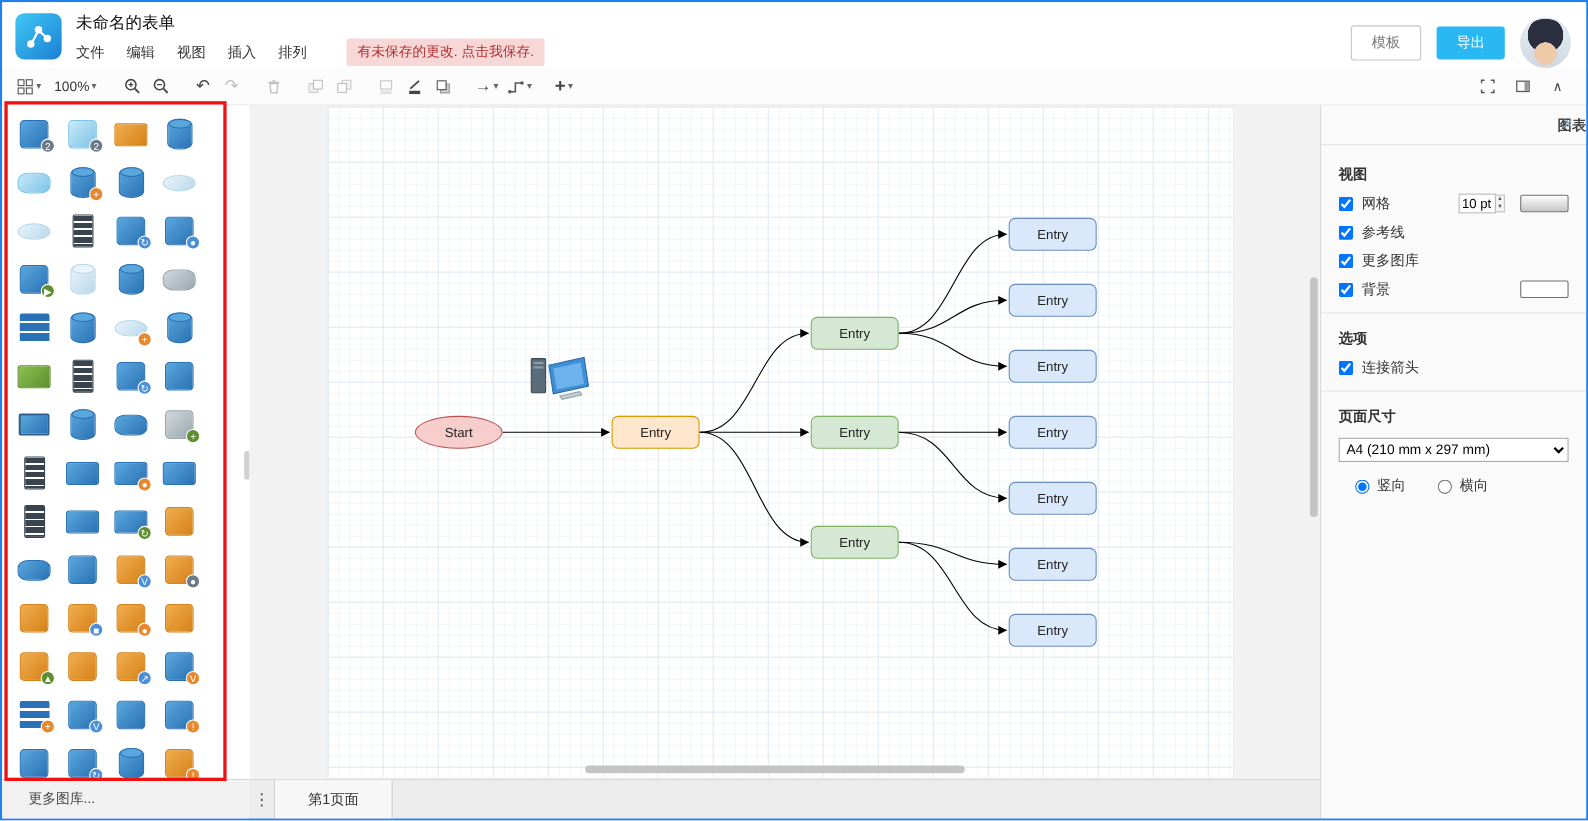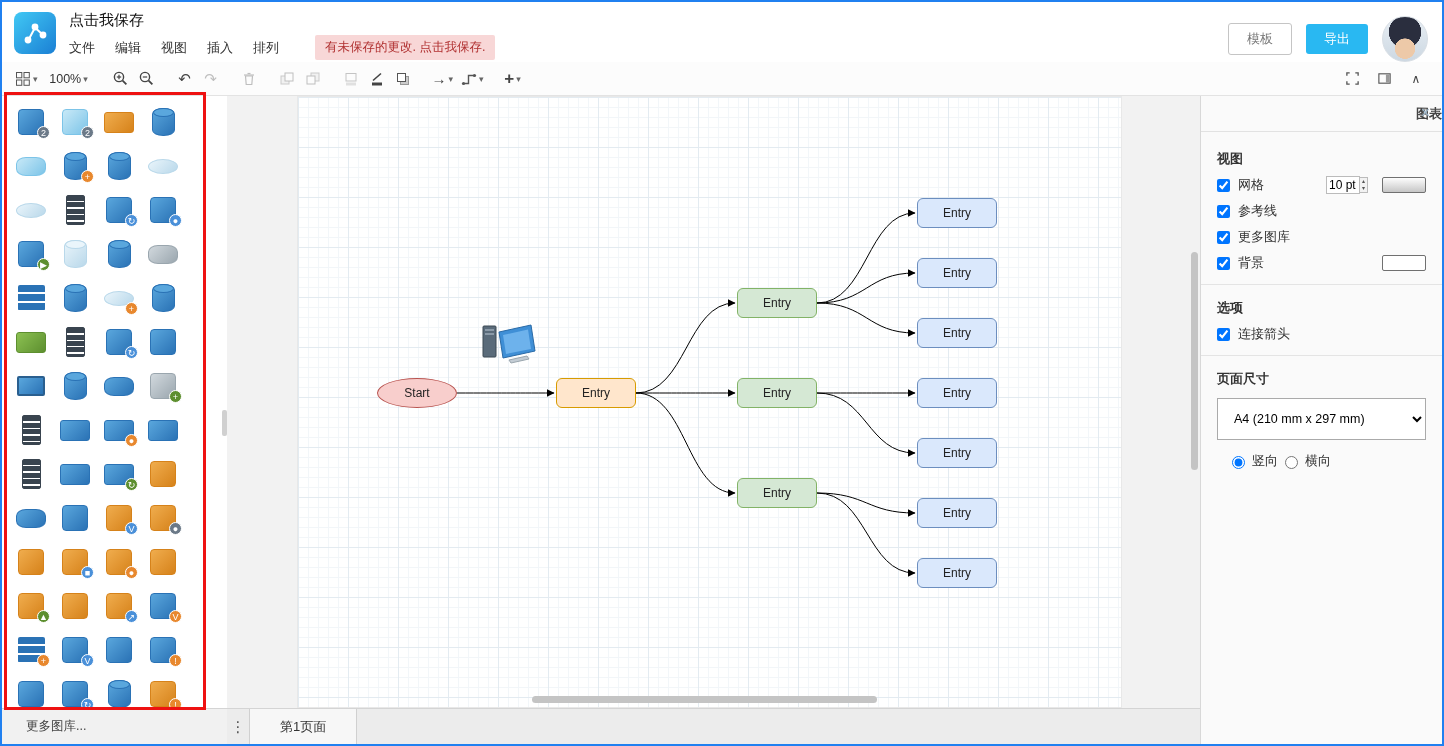--- a/index.html
+++ b/index.html
@@ -83,43 +83,43 @@
   .prow{display:flex;align-items:center;gap:6px;margin:8px 0;font-size:13px;color:#333;}
   .prow input[type=checkbox]{margin:0 2px 0 0;}
   .grid-size-wrap{display:flex;align-items:center;margin-left:auto;}
   .grid-size-input{width:34px;font-size:12px;padding:1px 2px;border:1px solid #bbb;font-family:inherit;}
   .spin{display:flex;flex-direction:column;border:1px solid #bbb;border-left:none;}
   .spin span{font-size:6px;line-height:7px;padding:0 2px;color:#555;cursor:pointer;background:#f2f2f2;}
   .swatch{width:44px;height:16px;border:1px solid #707070;border-radius:2px;cursor:pointer;margin-left:8px;}
   .swatch.gray{background:linear-gradient(180deg,#fdfdfd,#c6c6c6);}
   .swatch.white{background:#fff;margin-left:auto;}
   .panel-divider{border-top:1px solid #e4e4e4;margin:12px -16px 0;}
-  .page-size-select{width:100%;font-size:12.5px;padding:12px;margin:4px 0 6px;background:#fff;border:1px solid #aaa;font-family:inherit;}
-  .radio-row{display:flex;align-items:center;gap:2px;margin:6px 0 30px 10px;font-size:13px;}
+  .page-size-select{width:100%;font-size:12.5px;padding:2px;margin:4px 0 6px;background:#fff;border:1px solid #aaa;font-family:inherit;}
+  .radio-row{display:flex;align-items:center;gap:24px;margin:6px 0 30px 10px;font-size:13px;}
   .radio-row label{display:flex;align-items:center;gap:4px;cursor:pointer;}
   .pbtn{display:block;width:100%;margin:5px 0;padding:6px 0;text-align:center;background:linear-gradient(180deg,#f8f8f8,#e4e4e4);border:1px solid #9e9e9e;border-radius:3px;font-size:13px;color:#222;cursor:pointer;font-family:inherit;}
 
   .highlight-rect{position:absolute;left:2px;top:90px;width:202px;height:618px;border:3px solid #ee1111;z-index:60;pointer-events:none;}
 </style>
 </head>
 <body>
 
 <div class="app">
 
   <div class="header">
     <div class="logo">
       <svg width="26" height="26" viewBox="0 0 26 26">
           <circle cx="6" cy="20" r="3.4" fill="#fff"></circle>
           <circle cx="13" cy="7" r="3.4" fill="#fff"></circle>
           <circle cx="21" cy="15" r="3.4" fill="#fff"></circle>
           <path d="M7.5 18L12 9.5M14.8 9.2L19.4 13.4" stroke="#fff" stroke-width="2"></path>
         </svg>
     </div>
     <div class="title-block">
-      <div class="doc-title">点击我保存</div>
+      <div class="doc-title">未命名的表单</div>
       <div class="menu-row">
           <span class="menu-item">文件</span>
           <span class="menu-item">编辑</span>
           <span class="menu-item">视图</span>
           <span class="menu-item">插入</span>
           <span class="menu-item">排列</span>
 
         <span class="unsaved">有未保存的更改. 点击我保存.</span>
       </div>
     </div>

